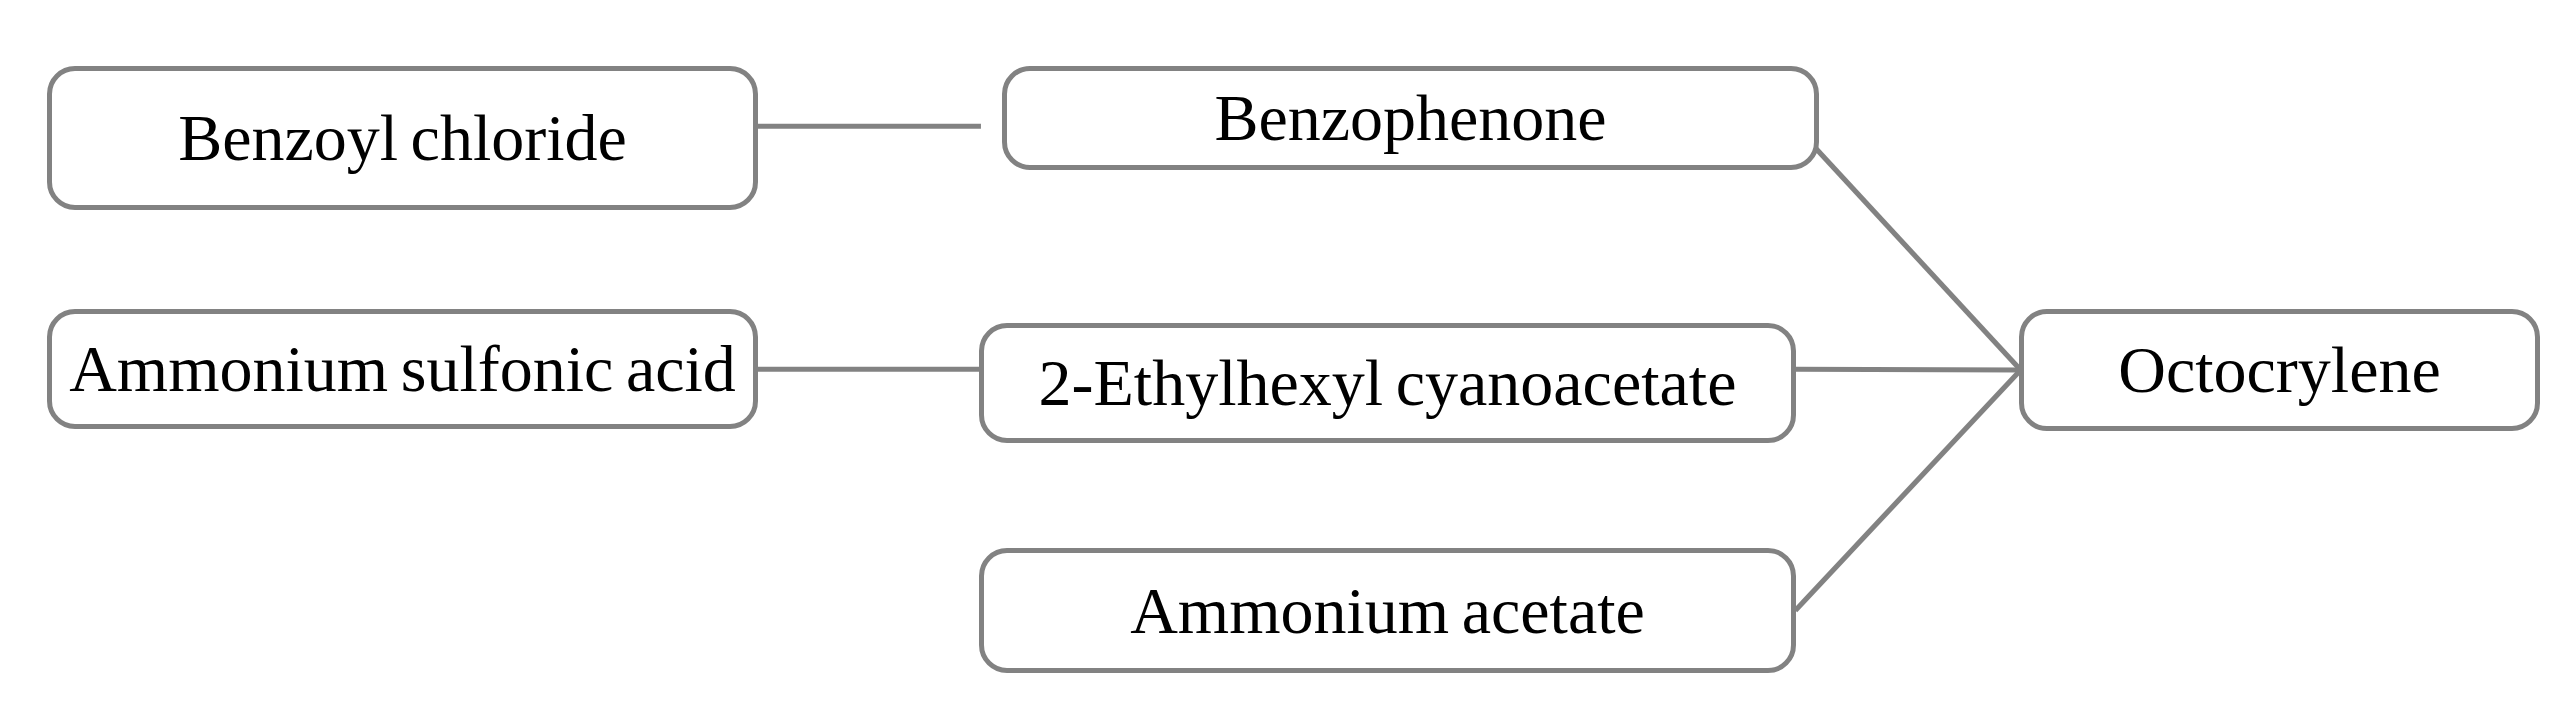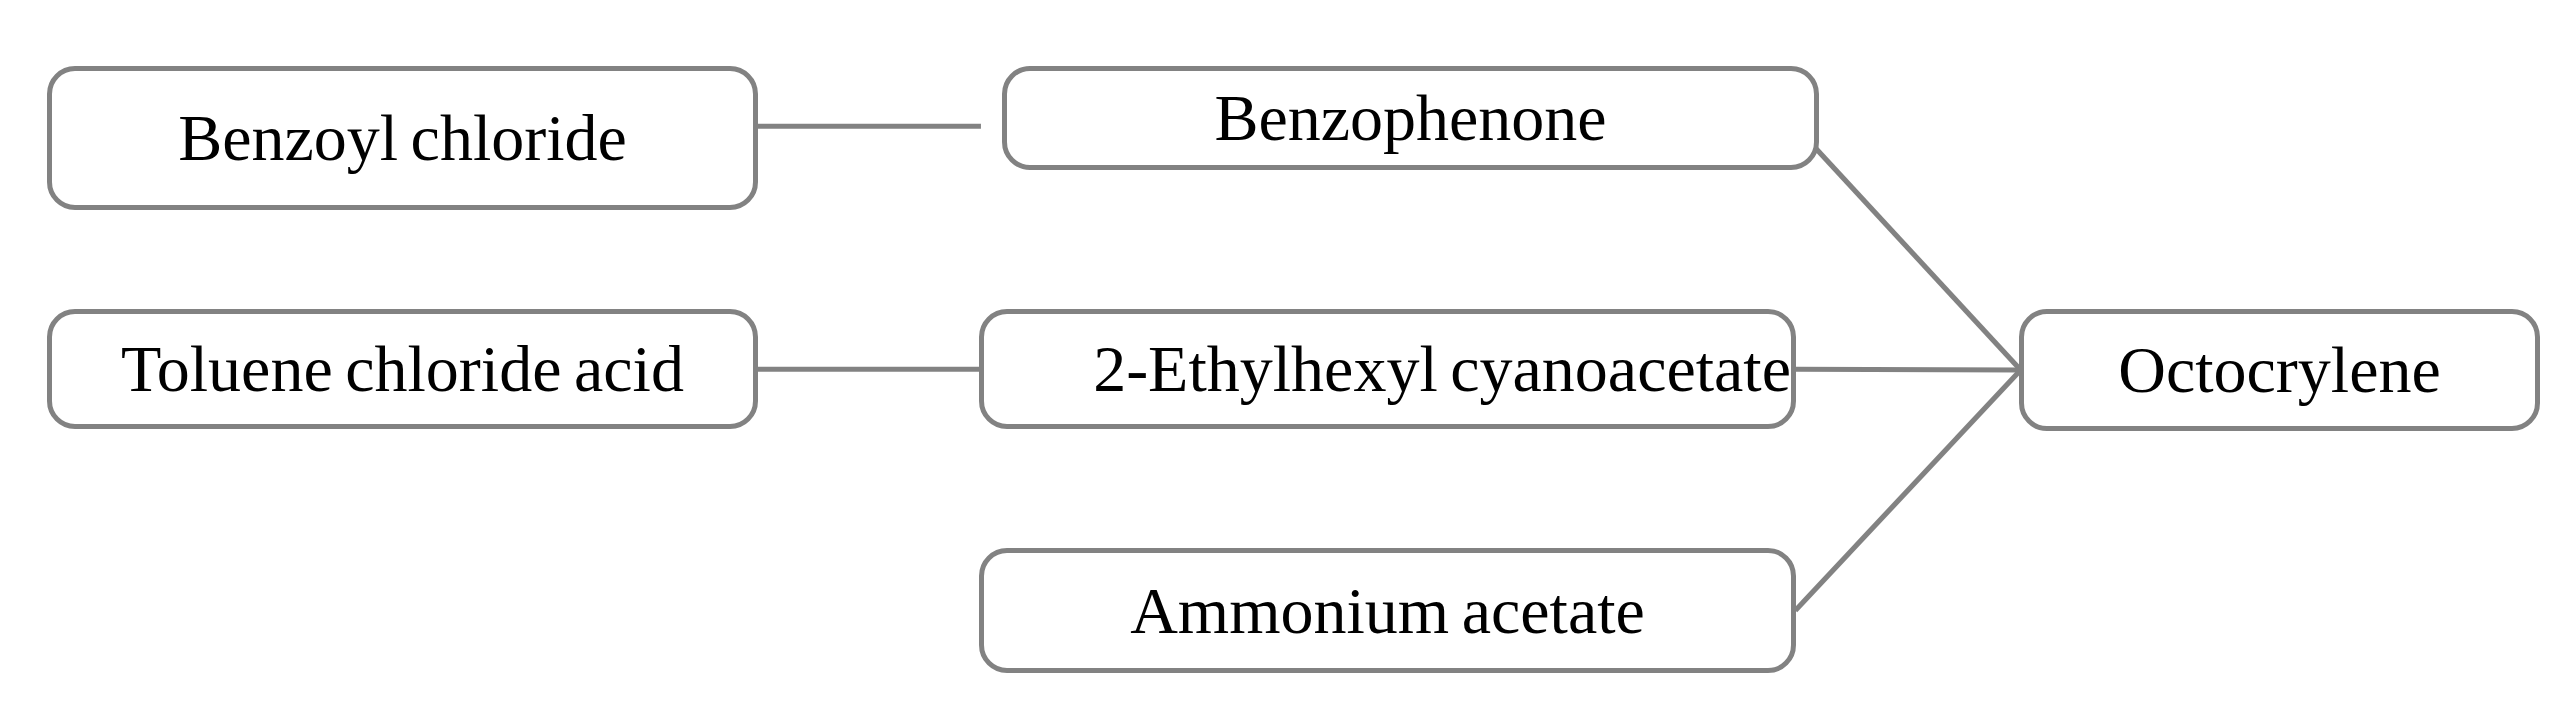--- a/index.html
+++ b/index.html
@@ -37,21 +37,21 @@
   .node span {
     font-size: 66px;
     line-height: 1;
     color: #000000;
     word-spacing: -0.06em;
     white-space: nowrap;
   }
   .pos-benzoyl      { left: 47px;   top: 66px;  width: 711px;  height: 144px; }
   .pos-benzophenone { left: 1002px; top: 66px;  width: 817px; height: 104px; }
   .pos-toluene      { left: 47px;   top: 309px; width: 711px;  height: 120px; }
-  .pos-ethylhexyl   { left: 979px; top: 309px; width: 817px; height: 120px; justify-content: flex-end; }
+  .pos-ethylhexyl   { left: 979px; top: 323px; width: 817px; height: 120px; }
   .pos-ammonium     { left: 979px; top: 548px; width: 817px; height: 125px; }
   .pos-octocrylene  { left: 2019px; top: 309px; width: 521px;  height: 122px; }
 </style>
 </head>
 <body>
 
 <div class="canvas">
 
   <svg class="edges" viewBox="0 0 3498 952" width="2576" height="701">
       <line x1="1028" y1="171.5" x2="1332" y2="171.5" stroke="#828282" stroke-width="7"></line>
@@ -63,21 +63,21 @@
 
   <div class="node pos-benzoyl">
     <span>Benzoyl chloride</span>
   </div>
 
   <div class="node pos-benzophenone">
     <span>Benzophenone</span>
   </div>
 
   <div class="node pos-toluene">
-    <span>Toluene chloride acid</span>
+    <span>Ammonium sulfonic acid</span>
   </div>
 
   <div class="node pos-ethylhexyl">
     <span>2-Ethylhexyl cyanoacetate</span>
   </div>
 
   <div class="node pos-octocrylene">
     <span>Octocrylene</span>
   </div>
 

